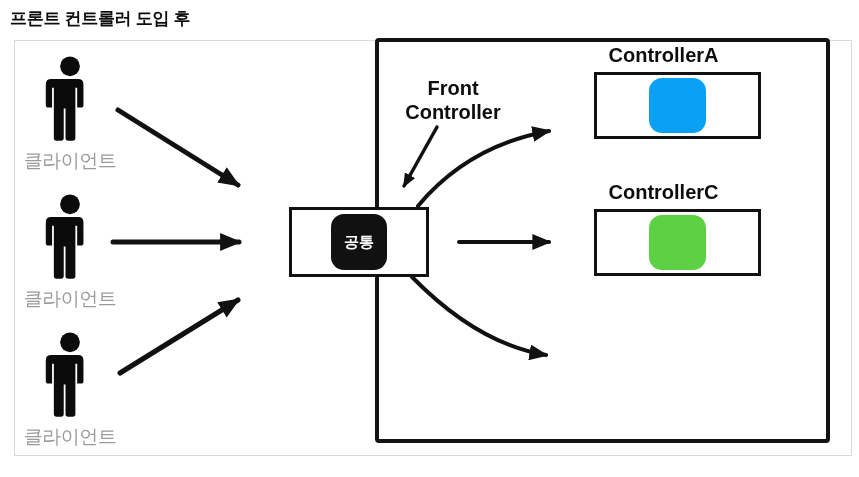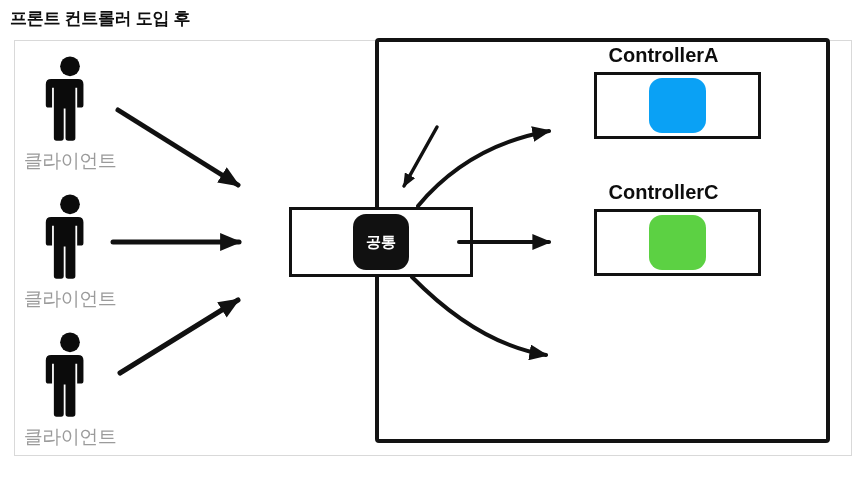--- a/index.html
+++ b/index.html
@@ -29,21 +29,21 @@
   .client-3 { top: 328px; }
   .client svg { display: block; margin: 0 auto; }
   .client-label {
     margin-top: 1px; font-size: 19px; color: #9b9b9b;
     letter-spacing: -0.5px; white-space: nowrap;
   }
 
   
   .common-box {
     position: absolute; left: 289px; top: 207px;
-    width: 184px; height: 70px;
+    width: 140px; height: 70px;
     background: #ffffff; border: 3px solid #111111;
     display: flex; align-items: center; justify-content: center;
     z-index: 3;
   }
   .common-chip {
     width: 56px; height: 56px; border-radius: 13px;
     background: #111111;
     display: flex; align-items: center; justify-content: center;
   }
   .common-chip span { color: #ffffff; font-size: 15px; font-weight: 700; }
@@ -116,20 +116,24 @@
       <g fill="#0b0b0b">
         <circle cx="29" cy="11" r="11"></circle>
         <path d="M20 25 h18 q6 0 6 6 v23 q0 3 -3 3 h-4 v-22 h-2 v56 q0 3 -3 3 h-5 q-3 0 -3 -3 v-33 h-2 v33 q0 3 -3 3 h-5 q-3 0 -3 -3 v-56 h-2 v22 h-4 q-3 0 -3 -3 v-23 q0 -6 6 -6 z"></path>
       </g>
     </svg>
     <div class="client-label">클라이언트</div>
   </div>
 
   <div class="outer-box"></div>
 
+  <div class="fc-label">
+    <div>Front</div>
+    <div>Controller</div>
+  </div>
 
   <div class="common-box">
     <div class="common-chip">
       <span>공통</span>
     </div>
   </div>
 
   <div class="controller-group group-a">
     <div class="controller-label">ControllerA</div>
     <div class="controller-box">

